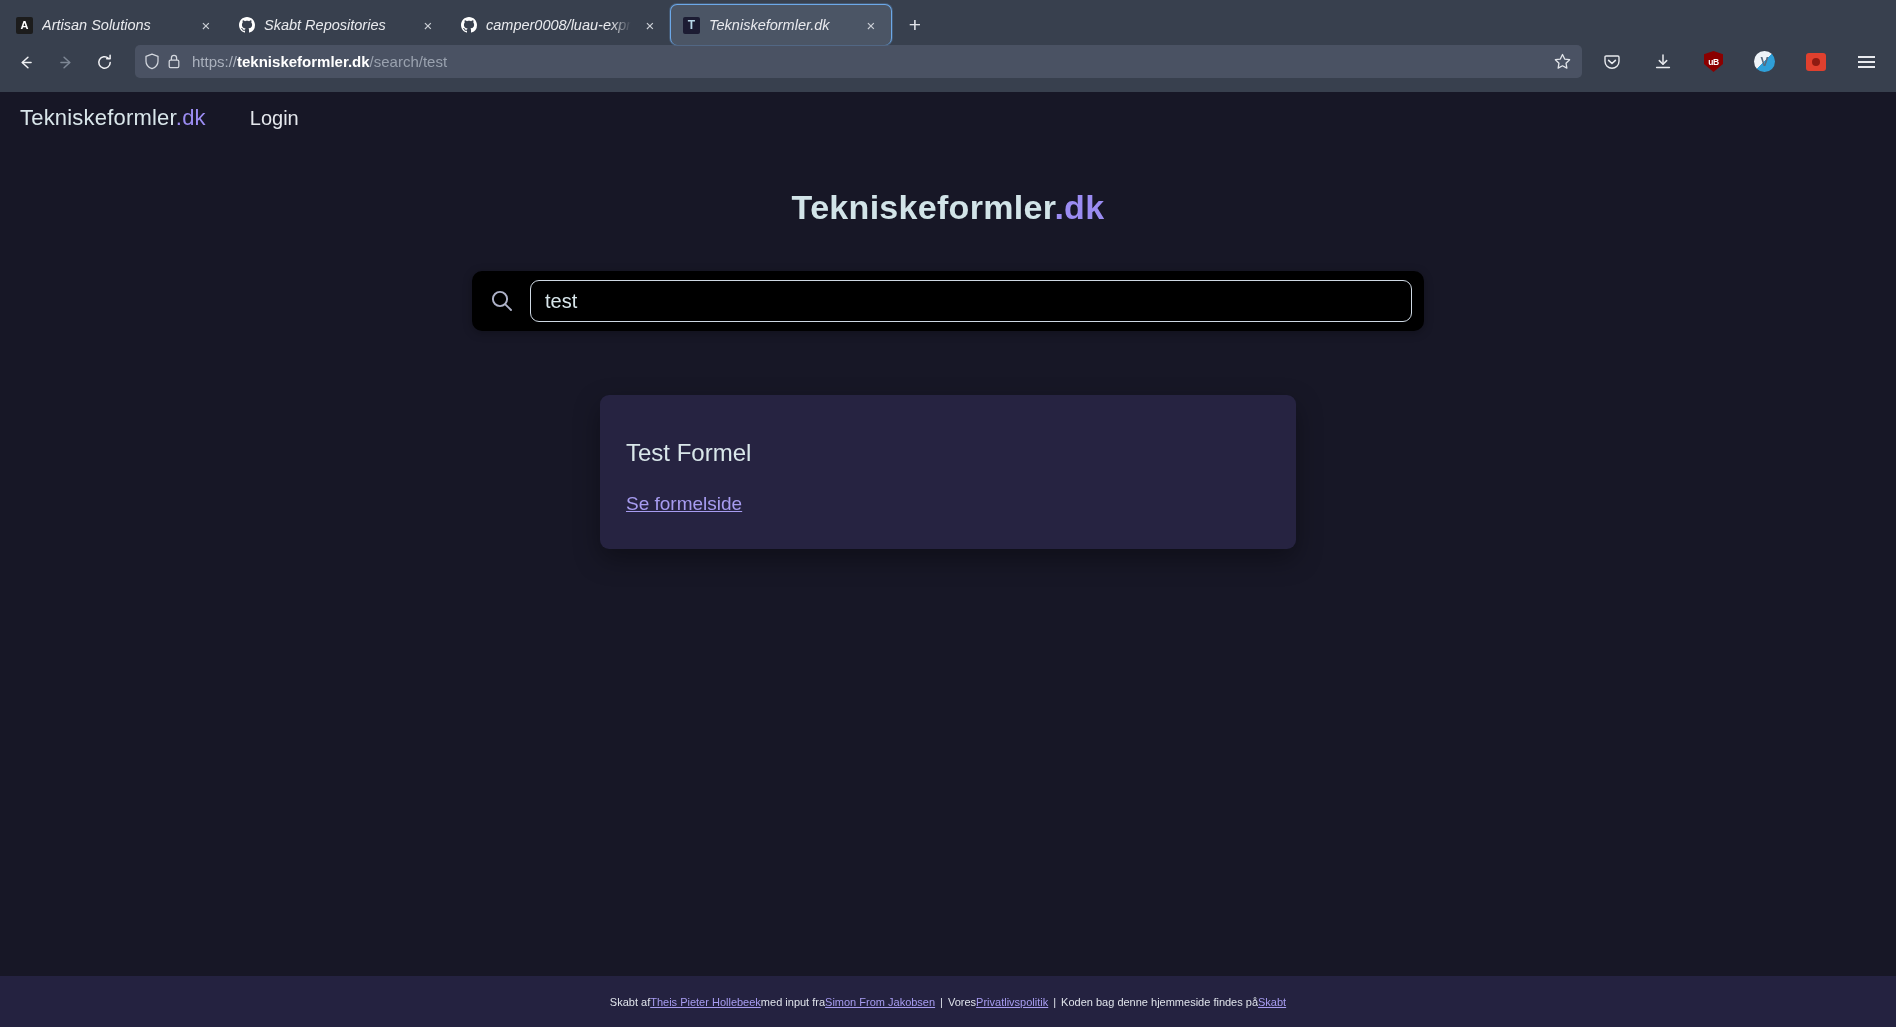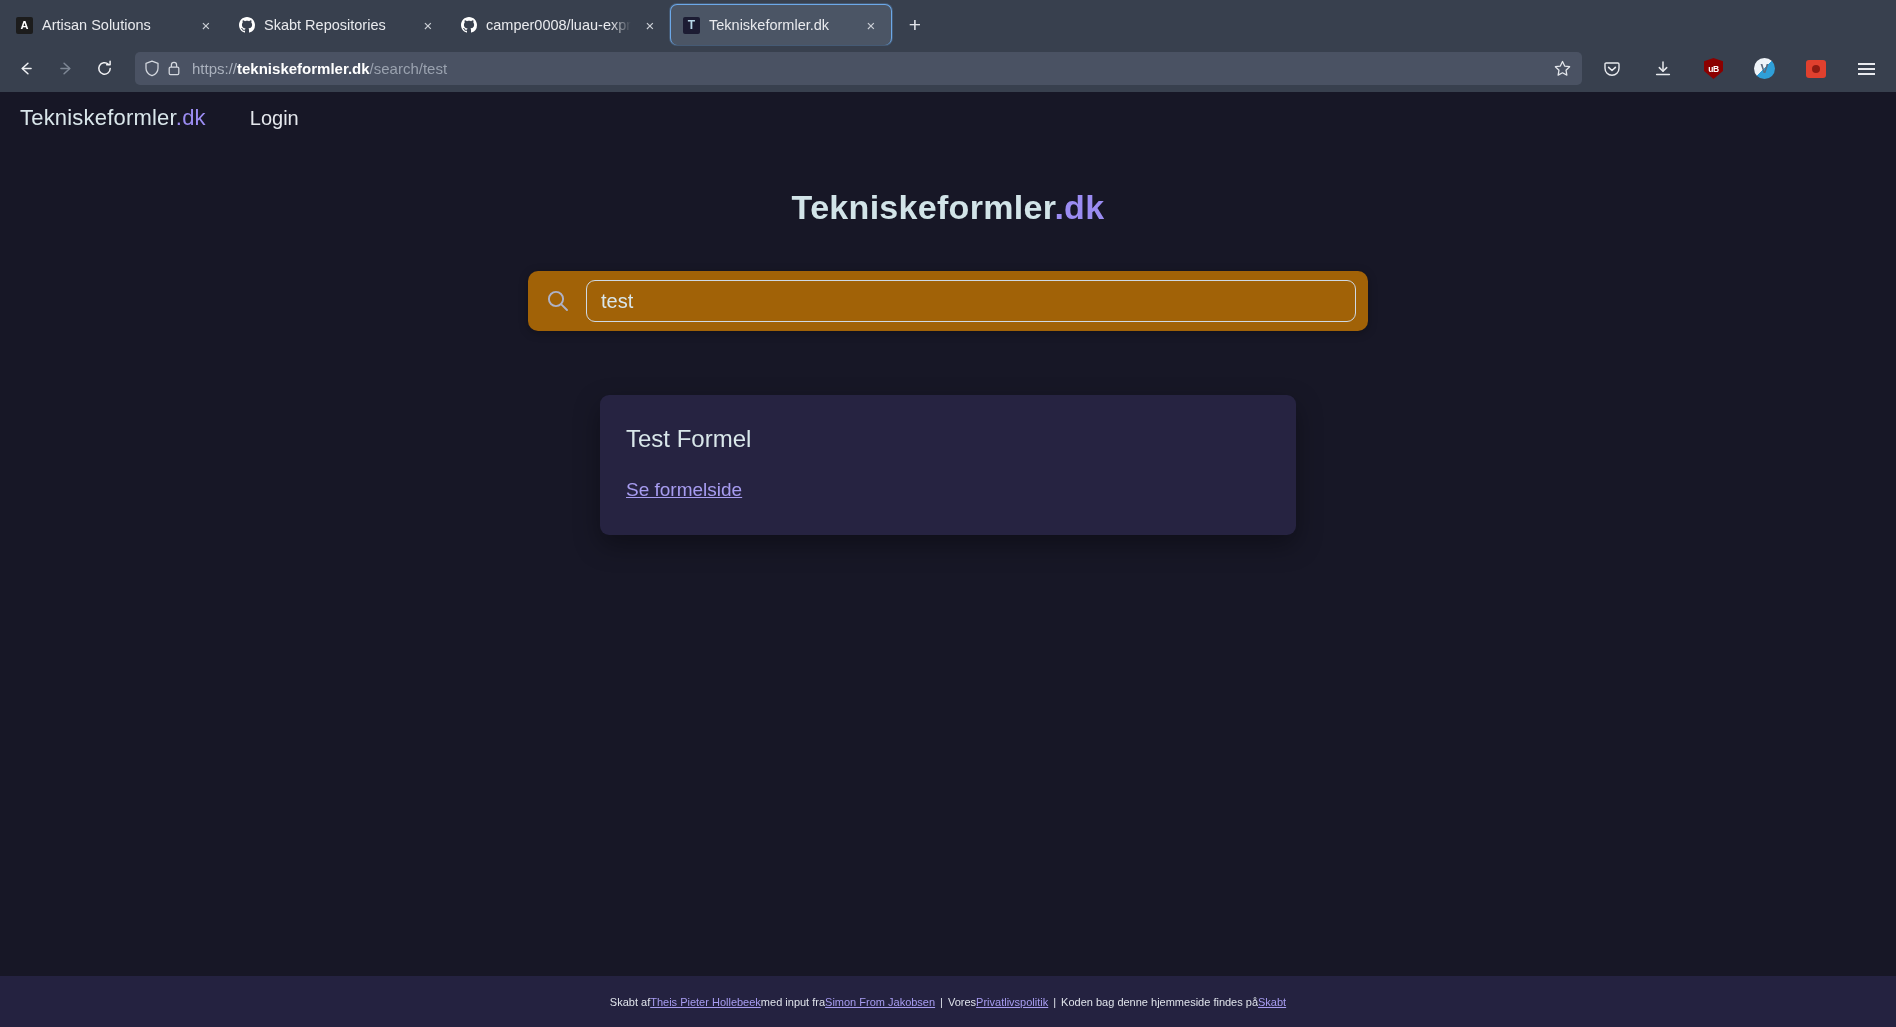--- a/index.html
+++ b/index.html
@@ -66,20 +66,21 @@
     font-weight: bold;
     line-height: 17px;
   }
 
   .tab-title {
     flex: 1 1 auto;
     color: #e9eaee;
     font-size: 14.5px;
     white-space: nowrap;
     overflow: hidden;
+    font-style: italic;
   }
   .tab.truncate .tab-title {
     -webkit-mask-image: linear-gradient(to right, #000 86%, transparent 100%);
     mask-image: linear-gradient(to right, #000 86%, transparent 100%);
   }
 
   .tab-close {
     width: 20px; height: 20px;
     flex: 0 0 20px;
     display: flex; align-items: center; justify-content: center;
@@ -97,21 +98,21 @@
     font-size: 21px;
     border-radius: 5px;
     flex: 0 0 34px;
   }
 
   
   .nav-bar {
     height: 47px;
     background: #38404e;
     display: flex;
-    align-items: center;
+    align-items: flex-start;
     padding: 0 12px 0 8px;
     gap: 2px;
   }
 
   .nav-btn {
     width: 37px; height: 34px;
     display: flex; align-items: center; justify-content: center;
     color: #f0f1f4;
     border-radius: 5px;
     flex: 0 0 37px;
@@ -227,22 +228,22 @@
   .page-title {
     font-size: 34px;
     font-weight: bold;
     color: #d2e4e8;
     letter-spacing: .3px;
     margin-bottom: 44px;
   }
   .page-title .dk { color: #9b8cf2; }
 
   .search-wrap {
-    width: 840px;
-    background: #a16207;
+    width: 952px;
+    background: #000000;
     border-radius: 10px;
     display: flex;
     align-items: center;
     gap: 10px;
     padding: 9px 12px;
     box-shadow: 0 2px 10px rgba(0,0,0,.28);
   }
   .search-icon {
     width: 36px; height: 36px;
     flex: 0 0 36px;
@@ -262,21 +263,21 @@
     outline: none;
     min-width: 0;
   }
   .search-input::placeholder { color: #8b90a8; }
 
   .results { margin-top: 64px; width: 696px; }
 
   .result-card {
     background: #262341;
     border-radius: 9px;
-    padding: 30px 26px 34px 26px;
+    padding: 44px 26px 34px 26px;
     box-shadow: 0 10px 26px rgba(0,0,0,.35);
   }
   .result-title {
     font-size: 24px;
     color: #d9e7ea;
     margin-bottom: 26px;
   }
   .result-link {
     font-size: 19px;
     color: #a79cf0;

